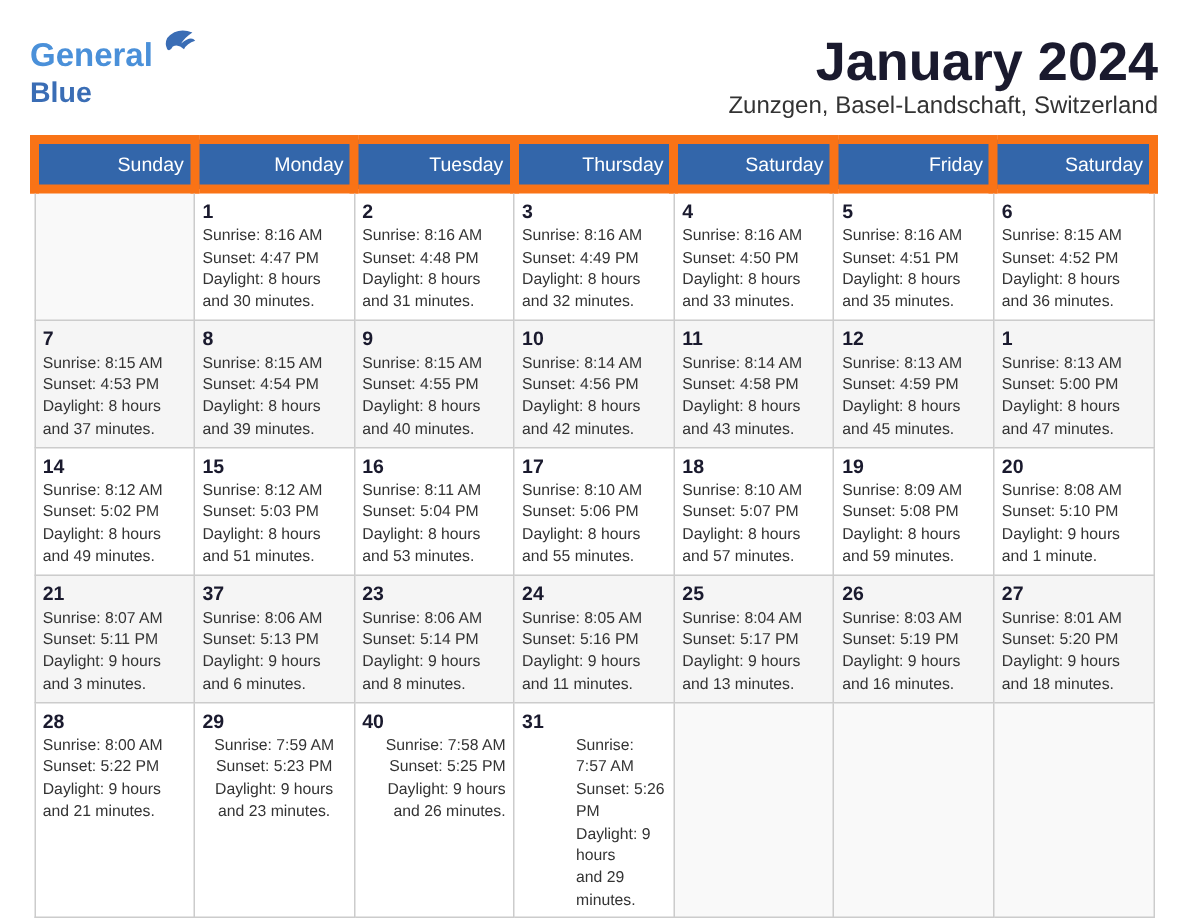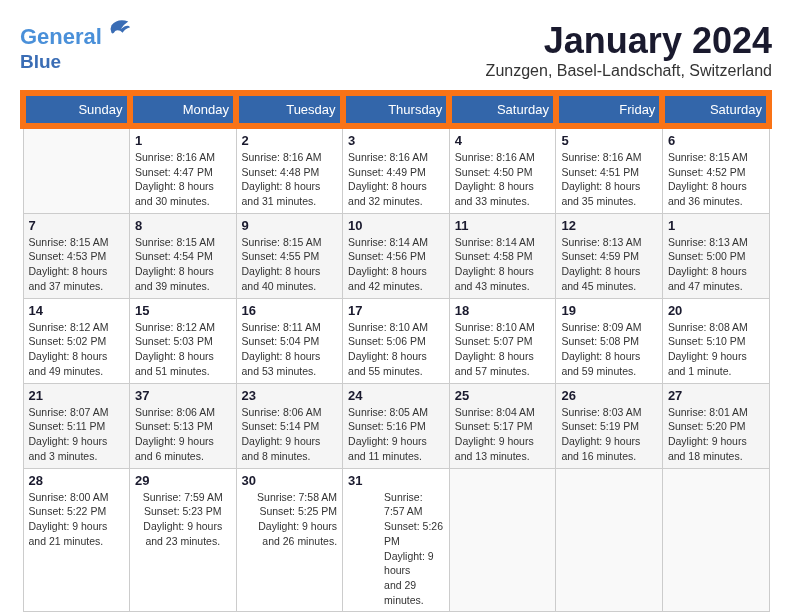--- a/index.html
+++ b/index.html
@@ -328,21 +328,21 @@
 and 21 minutes.</div>
         </td>
         <td>
           <span class="day-number">29</span>
           <div class="day-info" style="white-space: pre-line; text-align: center;">Sunrise: 7:59 AM
 Sunset: 5:23 PM
 Daylight: 9 hours
 and 23 minutes.</div>
         </td>
         <td>
-          <span class="day-number">30</span>
+          <span class="day-number">40</span>
           <div class="day-info" style="white-space: pre-line; text-align: right;">Sunrise: 7:58 AM
 Sunset: 5:25 PM
 Daylight: 9 hours
 and 26 minutes.</div>
         </td>
         <td>
           <span class="day-number">31</span>
           <div class="day-info" style="white-space: pre-line; margin-left: 36px;">Sunrise: 7:57 AM
 Sunset: 5:26 PM
 Daylight: 9 hours

